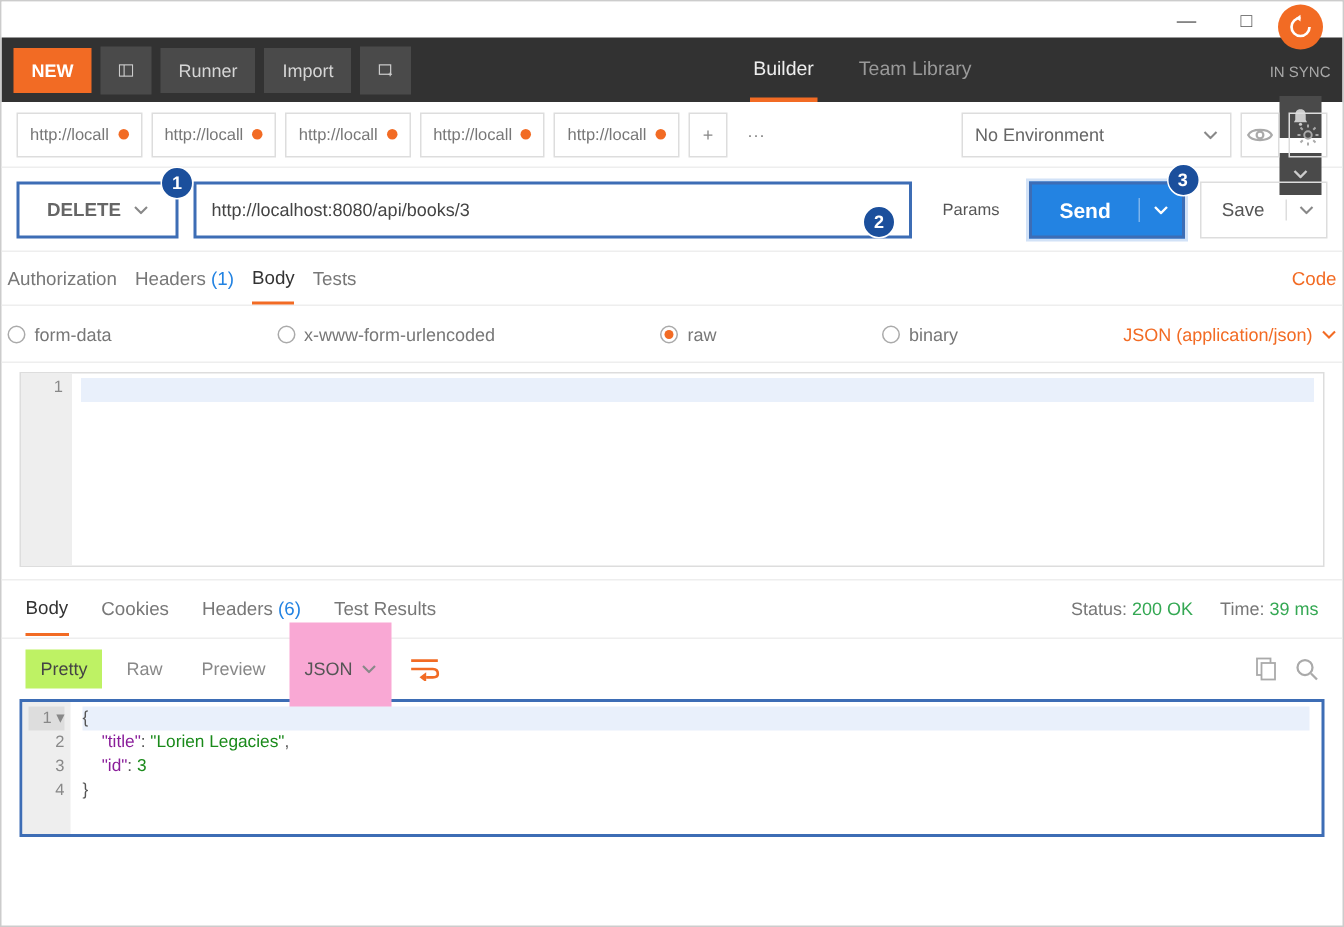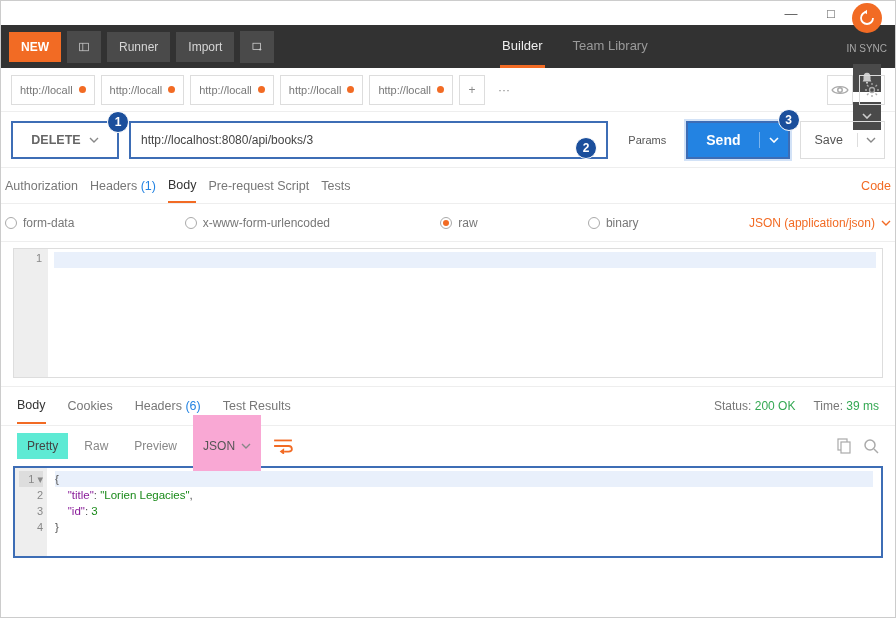--- a/index.html
+++ b/index.html
@@ -52,21 +52,21 @@
   .code { flex:1; padding:3px 6px; font-family:Consolas,monospace; font-size:11.5px;}
   .code .ln1 { background:#e9f0fb; display:block; height:16px;}
   .resp-bar { height:40px; display:flex; align-items:center; padding:0 16px; gap:22px; border-top:1px solid #eee; border-bottom:1px solid #eee;}
   .rtab2 { color:#777; font-size:12.5px; padding:10px 0;}
   .rtab2.active { color:#333; border-bottom:2px solid #f26b24;}
   .status { margin-left:auto; color:#777; font-size:12px; display:flex; gap:18px;}
   .status .ok { color:#34a853;}
   .status .tm { color:#34a853;}
   .fmt-bar { height:40px; display:flex; align-items:center; padding:0 16px; gap:6px;}
   .fmt { color:#888; font-size:12px; padding:6px 10px;}
-  .fmt.active { color:#444; background:#5eead4;}
+  .fmt.active { color:#444; background:#bef264;}
   .fmt-sel { background:#f9a8d4; padding:24px 10px; color:#555; display:flex; align-items:center; gap:6px;}
   .wrap-ico { color:#f26b24; padding:0 6px; }
   .fmt-right { margin-left:auto; display:flex; gap:12px; color:#aaa;}
   .resp-ed { margin:0 12px 10px 12px; border:2px solid #3d6db5; height:92px; display:flex; background:#fff;}
   .rgutter { width:32px; background:#eee; color:#888; font-size:11px; text-align:right; padding:3px 4px; font-family:Consolas,monospace; line-height:16px;}
   .rgutter .fold { background:#ddd;}
   .rcode { flex:1; padding:3px 8px; font-family:Consolas,monospace; font-size:11.5px; line-height:16px;}
   .rcode .l1 { background:#e9f0fb; display:block;}
   .key { color:#8a1d9a;}
   .str { color:#1a8a1a;}
@@ -152,20 +152,26 @@
       <span>http://locall</span>
       <span class="dot"></span>
     </div>
   <div class="rtab active">
       <span>http://locall</span>
       <span class="dot"></span>
     </div>
   <div class="sq">+</div>
   <div class="sq" style="border:none">···</div>
   <div class="env">
+    <div class="env-sel">
+      <span>No Environment</span>
+      <svg viewBox="0 0 10 6" width="10" height="6">
+          <path d="M1 1 L5 5 L9 1" fill="none" stroke="#888" stroke-width="1.4"></path>
+        </svg>
+    </div>
     <div class="sq">
       <svg viewBox="0 0 16 10" width="18" height="12">
           <path d="M1 5 C3 1 13 1 15 5 C13 9 3 9 1 5 Z" fill="none" stroke="#aaa" stroke-width="1.3"></path>
           <circle cx="8" cy="5" r="2" fill="none" stroke="#aaa" stroke-width="1.3"></circle>
         </svg>
     </div>
     <div class="sq">
       <svg viewBox="0 0 16 16" width="16" height="16">
           <circle cx="8" cy="8" r="2.5" fill="none" stroke="#aaa" stroke-width="1.3"></circle>
           <path d="M8 1v2M8 13v2M1 8h2M13 8h2M3 3l1.5 1.5M11.5 11.5L13 13M13 3l-1.5 1.5M4.5 11.5L3 13" stroke="#aaa" stroke-width="1.3"></path>
@@ -201,21 +207,20 @@
           <path d="M1 1 L5 5 L9 1" fill="none" stroke="#888" stroke-width="1.4"></path>
         </svg>
     </div>
   </div>
 </div>
 
 <div class="subtabs">
   <div class="stab">Authorization</div>
   <div class="stab"><span>Headers</span> <span class="cnt">(1)</span></div>
   <div class="stab active">Body</div>
-  <div class="stab">Pre-request Script</div>
   <div class="stab">Tests</div>
   <div class="code-link">Code</div>
 </div>
 
 <div class="body-opts">
   <label class="radio">
       <span class="rdio"></span>
       <span>form-data</span>
     </label>
   <label class="radio">

